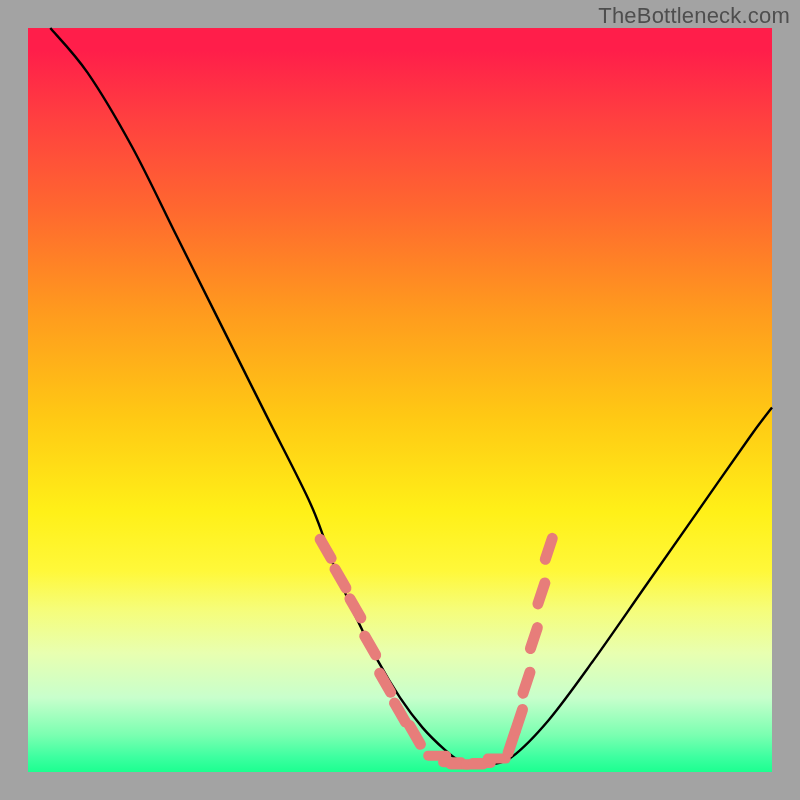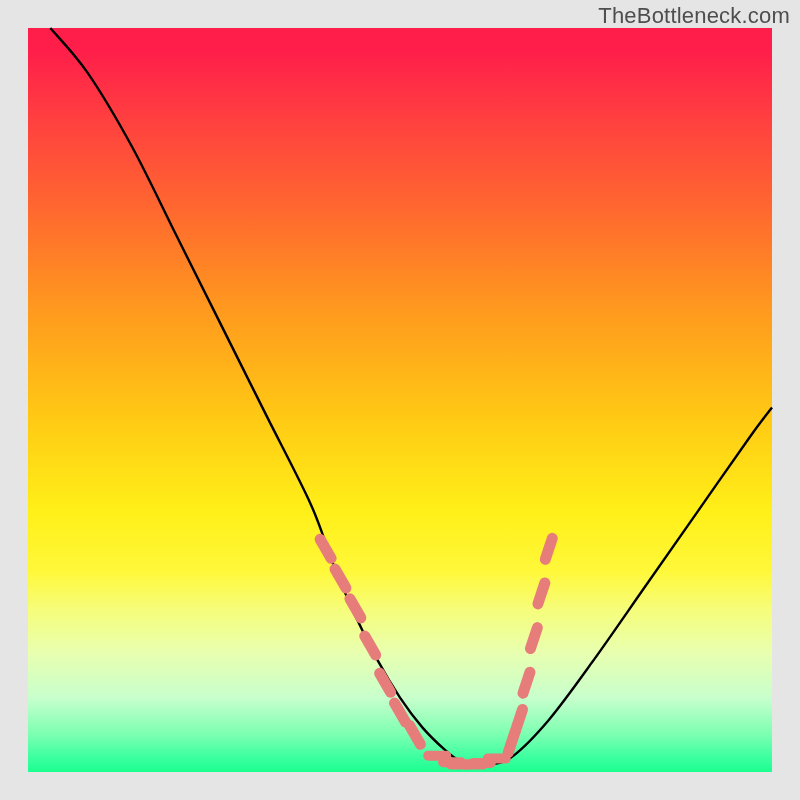--- a/index.html
+++ b/index.html
@@ -10,21 +10,21 @@
     background: #000;
     overflow: hidden;
     font-family: Arial, Helvetica, sans-serif;
   }
   .frame {
     position: absolute;
     left: 0;
     top: 0;
     width: 800px;
     height: 800px;
-    background: #e5e5e5;
+    background: #a3a3a3;
   }
   .plot-area {
     position: absolute;
     left: 28px;
     top: 28px;
     width: 744px;
     height: 744px;
     background: linear-gradient(
       to bottom,
       #ff1e4a 0%,

